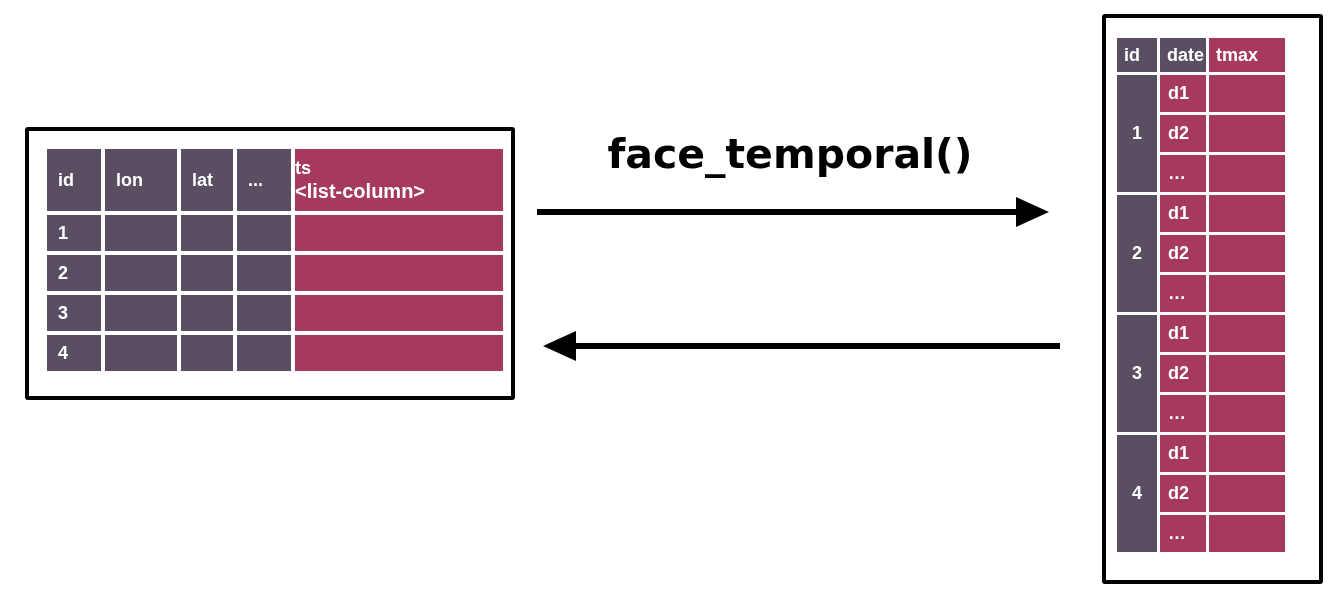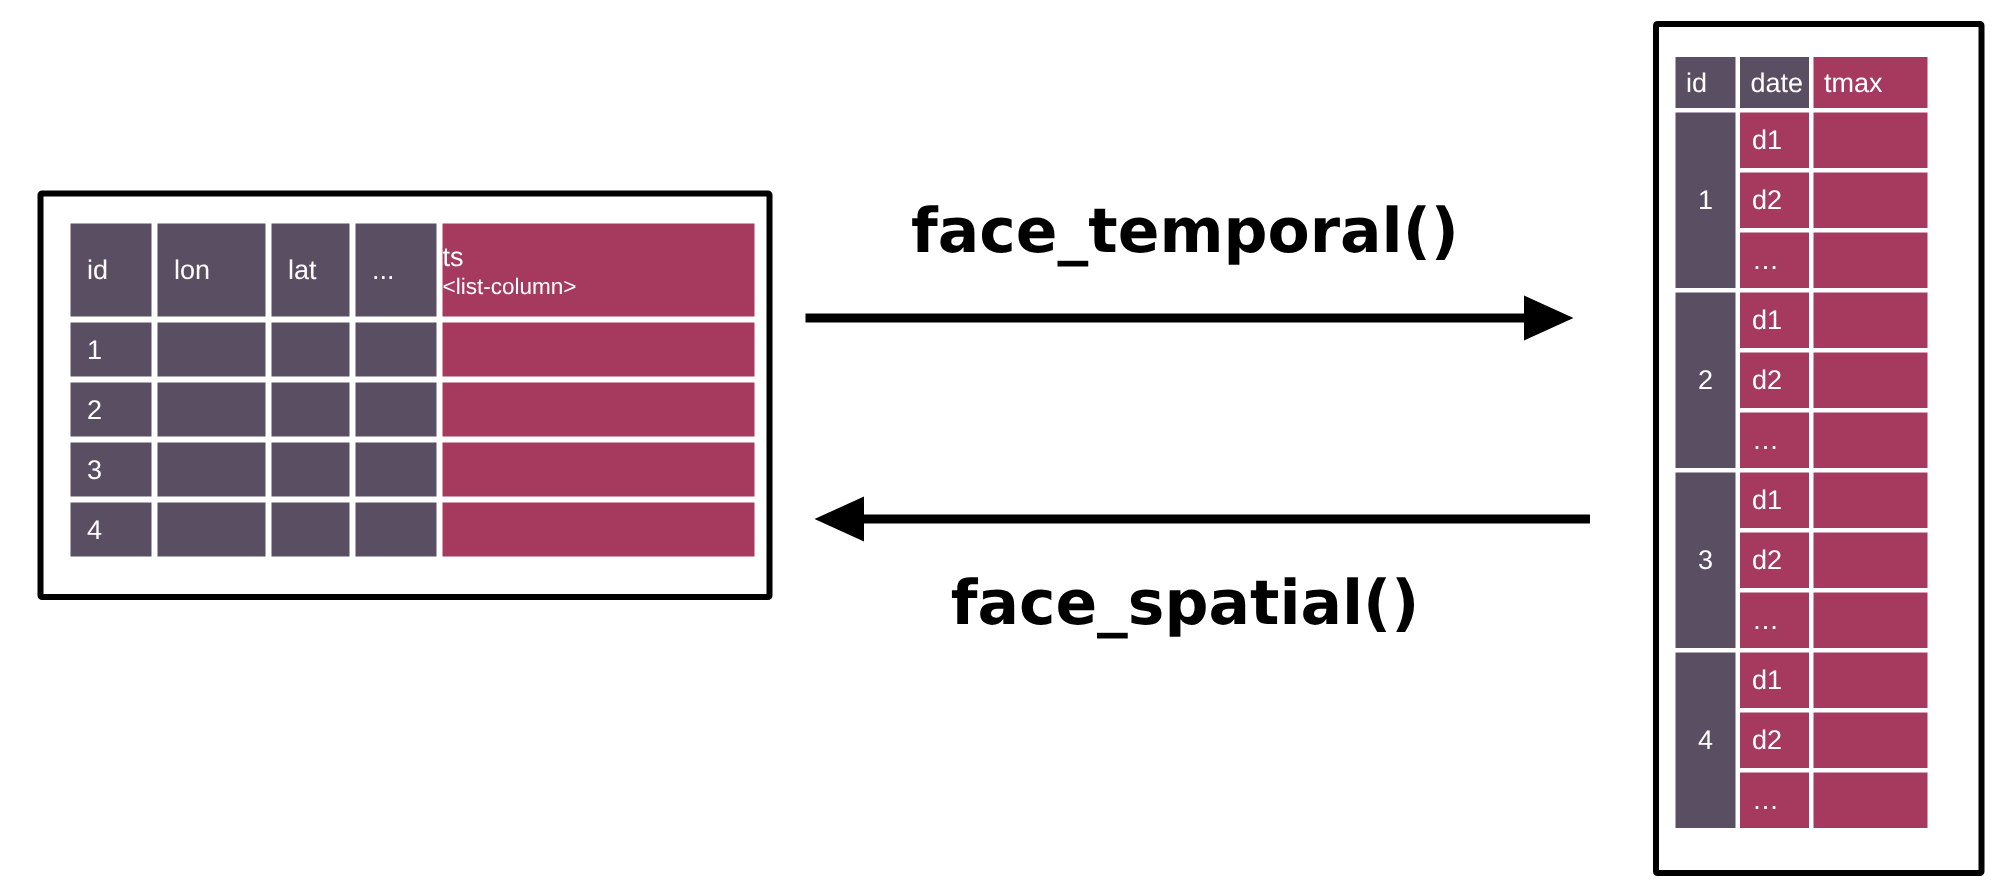--- a/index.html
+++ b/index.html
@@ -11,32 +11,32 @@
   }
   .table-box { position: absolute; background: #fff; border: 4px solid #000; border-radius: 3px; }
   #left-panel  { left: 25px;   top: 127px; width: 490px; height: 273px; }
   #right-panel { left: 1102px; top: 14px;  width: 221px; height: 570px; }
 
   table { border-collapse: separate; }
   #left-table  { position: absolute; left: 14px; top: 14px; border-spacing: 4px; }
   #right-table { position: absolute; left: 8px;  top: 17px; border-spacing: 3px; }
 
   th, td {
-    color: #fff; font-weight: 400; font-size: 18px;
+    color: #fff; font-weight: 700; font-size: 18px;
     vertical-align: middle; text-align: left; padding-left: 11px;
   }
   .spatial  { background: var(--spatial); }
   .temporal { background: var(--temporal); }
 
   #left-table th { height: 62px; }
   #left-table td { height: 36px; }
   .l-col-0 { width: 54px; }  .l-col-1 { width: 72px; }  .l-col-2 { width: 52px; }
   .l-col-3 { width: 54px; }  .l-col-4 { width: 208px; }
   #left-table .ts-header { text-align: left; padding-left: 0; }
-  #left-table .ts-header .sub { font-size: 15px; margin-top: 1px; }
+  #left-table .ts-header .sub { font-size: 20px; margin-top: 1px; }
 
   #right-table th { height: 34px; padding-left: 7px; }
   #right-table td { height: 37px; padding-left: 8px; }
   #right-table td.r-col-id { text-align: center; padding-left: 0; }
   .r-col-id { width: 40px; } .r-col-date { width: 46px; } .r-col-tmax { width: 76px; }
 
   .arrow-label {
     position: absolute; width: 524px; left: 528px; text-align: center;
     font-family: "DejaVu Sans", "Liberation Sans", sans-serif;
     font-weight: bold; font-size: 41px; color: #000; white-space: nowrap;
@@ -103,21 +103,20 @@
         </tbody>
       </table>
   </div>
 
   <div class="arrow-label" id="label-temporal">face_temporal()</div>
   <div class="arrow-line" id="arrow-top-line"></div>
   <div class="arrow-head" id="arrow-top-head"></div>
 
   <div class="arrow-head" id="arrow-bottom-head"></div>
   <div class="arrow-line" id="arrow-bottom-line"></div>
-  <div class="arrow-label" id="label-spatial">face_spatial()</div>
 
   <div id="right-panel" class="table-box">
     <table id="right-table">
         <tbody>
           <tr>
             <th class="spatial r-col-id">id</th>
             <th class="spatial r-col-date">date</th>
             <th class="temporal r-col-tmax">tmax</th>
           </tr>
           <tr>

